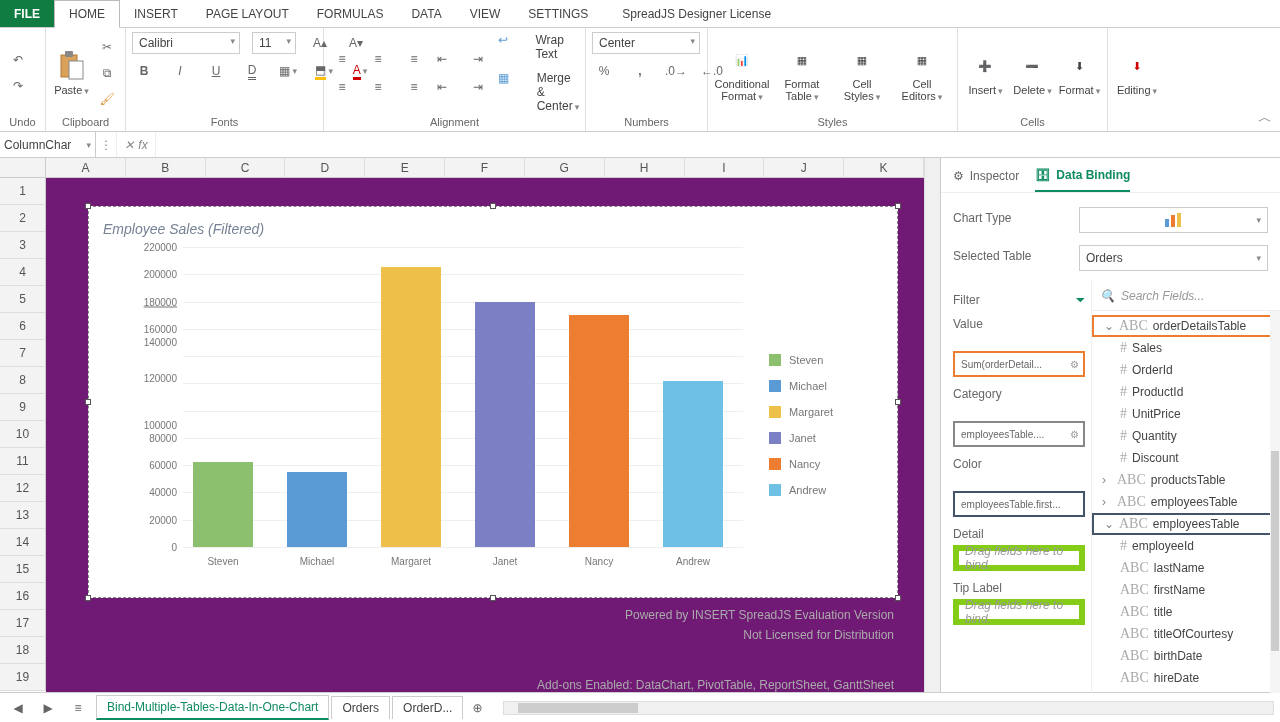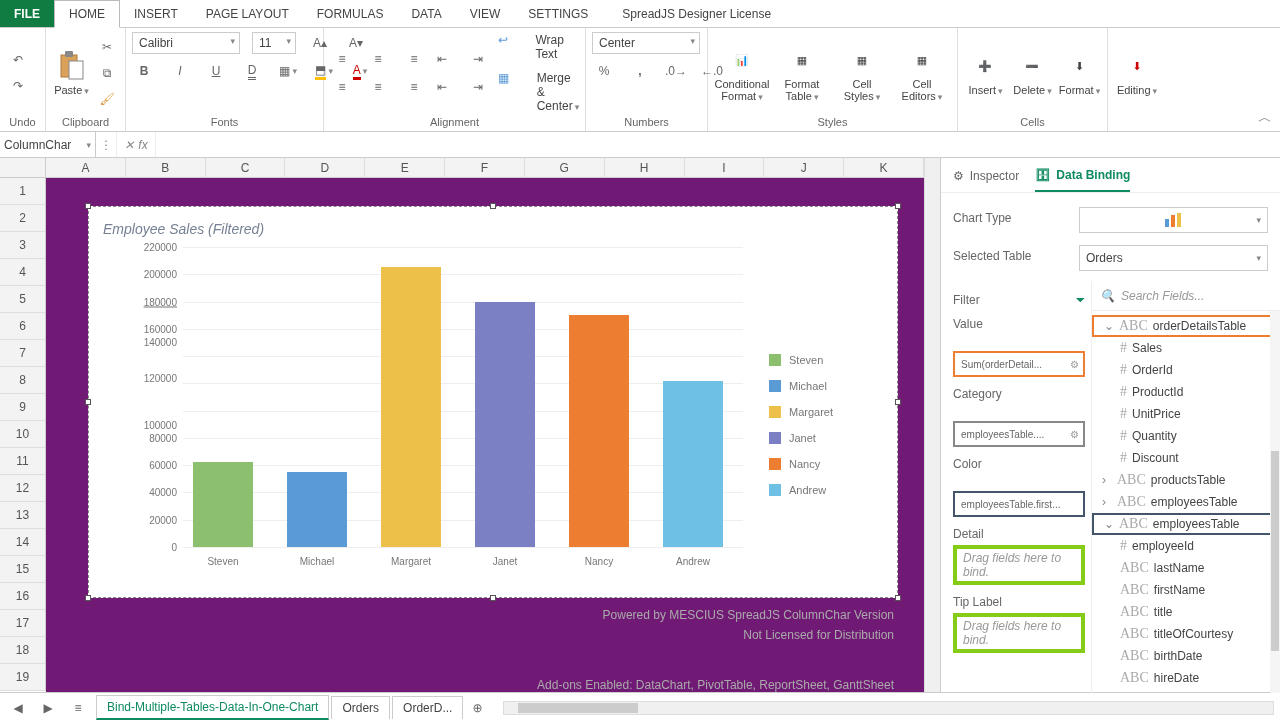--- a/index.html
+++ b/index.html
@@ -66,21 +66,21 @@
 
   
   .panel { width: 340px; border-left: 1px solid #ccc; display: flex; flex-direction: column; font-size: 12px; }
   .ptabs { display: flex; gap: 16px; padding: 10px 12px 0; border-bottom: 1px solid #eee; }
   .ptab { display: flex; align-items: center; gap: 6px; padding-bottom: 8px; color: #666; }
   .ptab.on { color: #0f8b5f; border-bottom: 2px solid #0f8b5f; font-weight: 600; }
   .pbody { flex: 1; display: flex; }
   .pleft { width: 150px; padding: 12px 6px 12px 12px; display: flex; flex-direction: column; gap: 10px; }
   .pright { flex: 1; border-left: 1px solid #eee; display: flex; flex-direction: column; position: relative; }
   .plabel { color: #666; }
-  .pfield { border: 4px solid #84cc16; height: 40px; display: flex; align-items: center; padding: 0 6px; position: relative; margin-top: 4px; }
+  .pfield { border: 6px solid #84cc16; height: 26px; display: flex; align-items: center; padding: 0 6px; position: relative; margin-top: 4px; }
   .pfield.drop { color: #999; font-style: italic; justify-content: center; }
   .chip { height: 26px; border: 2px solid; display: flex; align-items: center; padding: 0 6px; font-size: 10px; color: #666; position: relative; margin-top: 20px; }
   .chip .gear { position: absolute; right: 4px; color: #999; }
   .chip-orange { border-color: #ed7d31; }
   .chip-gray { border-color: #888; }
   .chip-navy { border-color: #44546a; }
   .filter-ic { color: #0f8b5f; }
   .search { height: 30px; display: flex; align-items: center; padding: 0 8px; border-bottom: 1px solid #eee; color: #999; font-style: italic; gap: 6px; }
   .tree { padding: 4px 0; overflow: hidden; position: relative; flex: 1; }
   .tnode { height: 22px; display: flex; align-items: center; gap: 5px; padding-left: 10px; font-size: 12px; color: #444; }
@@ -408,21 +408,21 @@
                 <span class="sw" style="background: rgb(237, 125, 49);"></span>
                 <span>Nancy</span>
               </div>
               <div>
                 <span class="sw" style="background: rgb(110, 193, 228);"></span>
                 <span>Andrew</span>
               </div>
             </div>
         </div>
       </div>
-      <div class="watermark" style="top:430px">Powered by MESCIUS SpreadJS ColumnChar Version</div>
+      <div class="watermark" style="top:430px">Powered by INSERT SpreadJS Evaluation Version</div>
       <div class="watermark" style="top:450px">Not Licensed for Distribution</div>
       <div class="watermark" style="top:500px">Add-ons Enabled: DataChart, PivotTable, ReportSheet, GanttSheet</div>
     </div>
     <div class="vscroll"></div>
   </div>
 
   <div class="panel">
     <div class="ptabs">
       <div class="ptab">
           <span>⚙</span>

